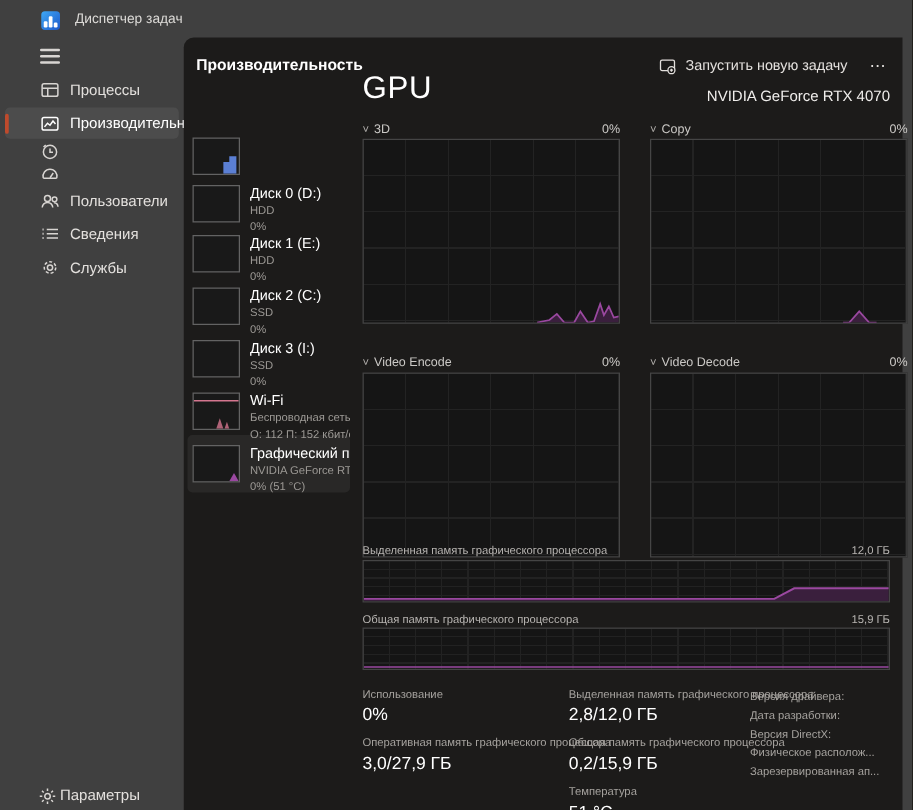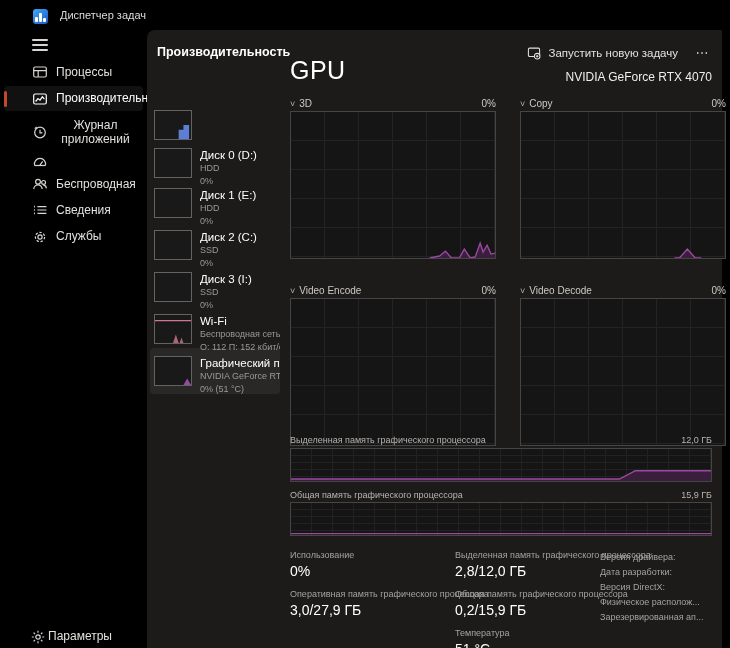--- a/index.html
+++ b/index.html
@@ -1,17 +1,17 @@
 <!DOCTYPE html>
 <html style="--accent: #bf4a2c; --gpu-purple: #9a48a0; --gpu-purple-fill: #3a1f3d; --wifi-pink: #d4768f; --cpu-blue: #76b9ed; --memory-blue: #5b7fd4;"><head>
 <meta charset="utf-8">
 <style>
   html,body{margin:0;padding:0;background:#18150f;}
   *{box-sizing:border-box;font-family:"Liberation Sans",sans-serif;}
-  .canvas{position:relative;width:730px;height:648px;background:#000000;overflow:hidden;color:#e8e6e3;}
+  .canvas{position:relative;width:730px;height:648px;background:#404040;overflow:hidden;color:#e8e6e3;}
   
   .titlebar{position:absolute;left:0;top:0;width:100%;height:30px;}
   .appicon{position:absolute;left:33px;top:9px;width:15px;height:15px;border-radius:3px;
     background:linear-gradient(135deg,#3fa9f5,#1c57c9);display:flex;align-items:flex-end;justify-content:center;gap:1px;padding:2px;}
   .appicon i{display:block;width:3px;background:#fff;border-radius:1px;}
   .wintitle{position:absolute;left:60px;top:9px;font-size:11px;color:#dcdad7;}
   
   .hamburger{position:absolute;left:32px;top:39px;width:16px;height:12px;display:flex;flex-direction:column;justify-content:space-between;cursor:pointer;}
   .hamburger i{height:1.6px;background:#d8d5d2;border-radius:1px;}
   .sidebar{position:absolute;left:0;top:60px;width:147px;display:flex;flex-direction:column;gap:2px;padding:0 4px;}
@@ -95,37 +95,36 @@
           <polyline points="3.6,10.5 6,7.6 8,9.2 10.4,5.8 12.4,8.2"></polyline>
         </svg>
       <span class="nlabel" style="color:#fff">Производительность</span>
     </div>
     <div class="navitem">
       <svg class="nicon" viewBox="0 0 16 16" fill="none" stroke="#d8d5d2" stroke-width="1.2">
           <circle cx="8" cy="8.5" r="5.3"></circle>
           <polyline points="8,5.8 8,8.8 10.4,8.8"></polyline>
           <path d="M2.8 4.6 4.6 3"></path>
         </svg>
-      <span class="nlabel">Журнал приложений</span>
     </div>
     <div class="navitem">
       <svg class="nicon" viewBox="0 0 16 16" fill="none" stroke="#d8d5d2" stroke-width="1.2">
           <path d="M2.6 11.5a5.6 5.6 0 1 1 10.8 0"></path>
           <path d="M8 11.2 10.6 7.4"></path>
           <path d="M2.6 11.5h10.8"></path>
         </svg>
     </div>
     <div class="navitem">
       <svg class="nicon" viewBox="0 0 16 16" fill="none" stroke="#d8d5d2" stroke-width="1.2">
           <circle cx="6" cy="5.8" r="2.4"></circle>
           <path d="M1.8 13c0-2.3 1.9-4.1 4.2-4.1S10.2 10.7 10.2 13"></path>
           <circle cx="11.6" cy="6.4" r="1.9"></circle>
           <path d="M11.3 9.2c1.7.1 3 1.5 3.1 3.2"></path>
         </svg>
-      <span class="nlabel">Беспроводная</span>
+      <span class="nlabel">Пользователи</span>
     </div>
     <div class="navitem">
       <svg class="nicon" viewBox="0 0 16 16" fill="none" stroke="#d8d5d2" stroke-width="1.2">
           <path d="M5.4 4.6h9M5.4 8h9M5.4 11.4h9"></path>
           <path d="M2 4.6h.9M2 8h.9M2 11.4h.9" stroke-width="1.6"></path>
         </svg>
       <span class="nlabel">Сведения</span>
     </div>
     <div class="navitem">
       <svg class="nicon" viewBox="0 0 16 16" fill="none" stroke="#d8d5d2" stroke-width="1.2">

